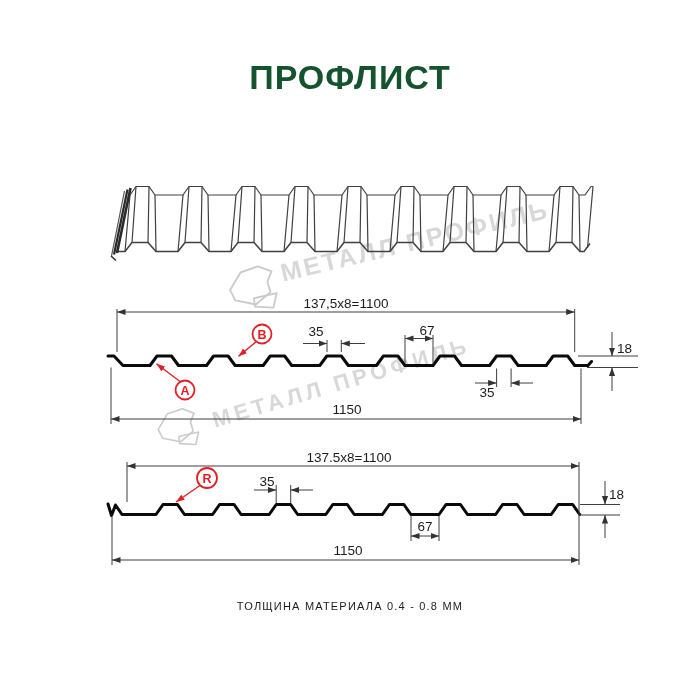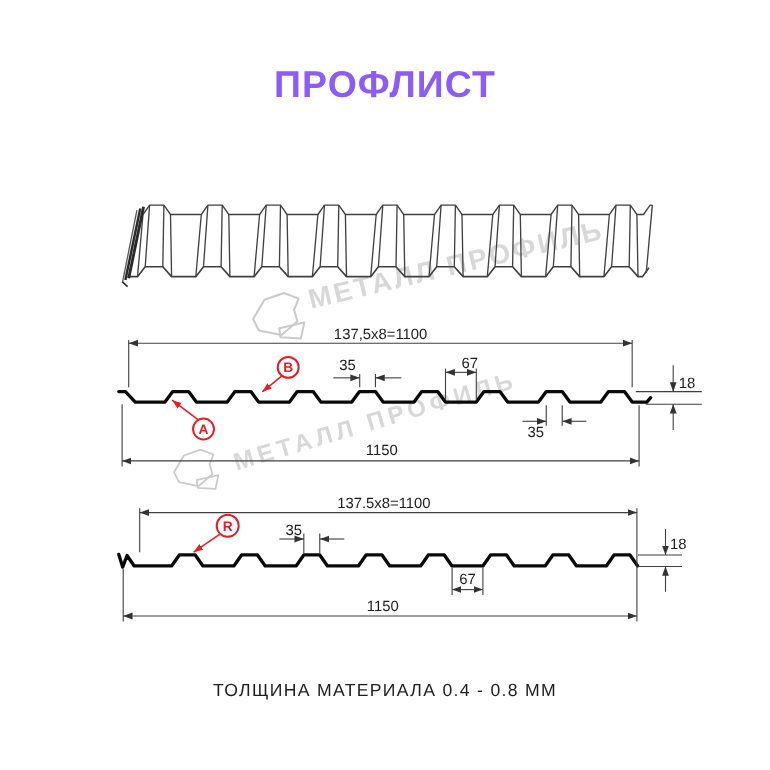--- a/index.html
+++ b/index.html
@@ -1,23 +1,23 @@
 <!DOCTYPE html>
 <html><head>
 <meta charset="utf-8">
 <style>
   html,body{margin:0;padding:0;background:#ffffff;}
   #stage{position:relative;width:700px;height:700px;background:#ffffff;overflow:hidden;
          font-family:"Liberation Sans",sans-serif;}
   .hdr-title{position:absolute;top:58px;left:0;width:700px;text-align:center;
-             font-size:34px;font-weight:800;letter-spacing:1px;color:#8b5cf6;}
+             font-size:34px;font-weight:800;letter-spacing:1px;color:#14532d;}
   .hdr-sub{position:absolute;top:99px;left:0;width:700px;text-align:center;
            font-size:15px;font-weight:700;letter-spacing:1px;color:#222;}
-  .ftr{position:absolute;top:620px;left:0;width:700px;text-align:center;
-       font-size:16px;font-weight:500;letter-spacing:1.2px;color:#1d1d1d;}
+  .ftr{position:absolute;top:600px;left:0;width:700px;text-align:center;
+       font-size:11px;font-weight:500;letter-spacing:1.2px;color:#1d1d1d;}
   .wm-text{position:absolute;white-space:nowrap;color:#d8d8d8;font-weight:700;z-index:1;}
   .wm1{left:281px;top:261px;font-size:25px;letter-spacing:2.5px;line-height:25px;
        transform:rotate(-13.5deg);transform-origin:0 50%;}
   .wm2{left:213px;top:410px;font-size:22px;letter-spacing:4px;line-height:22px;
        transform:rotate(-16.5deg);transform-origin:0 50%;}
   .wm-logo{position:absolute;z-index:1;}
   #drawing{position:absolute;left:0;top:0;z-index:2;}
   
   .thick{fill:none;stroke:#0a0a0a;stroke-width:3;stroke-linejoin:round;stroke-linecap:round;}
   .art{fill:none;stroke:#404040;stroke-width:1.2;stroke-linejoin:round;}

